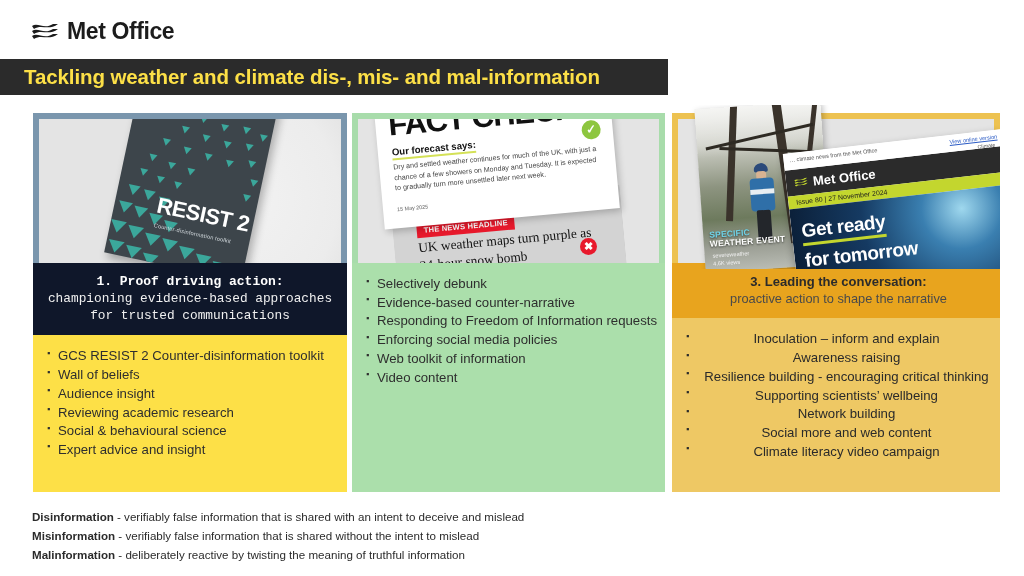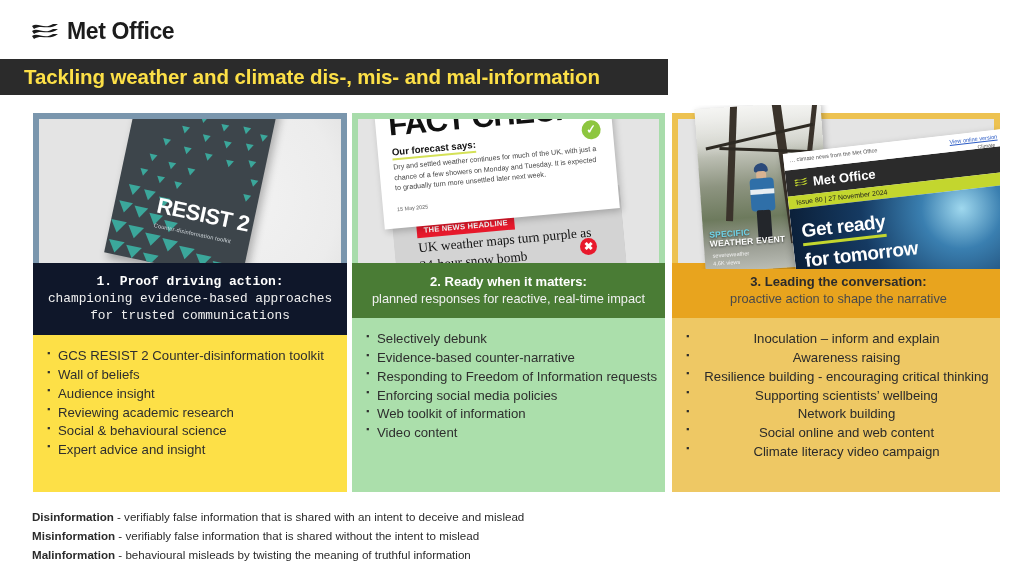--- a/index.html
+++ b/index.html
@@ -266,24 +266,20 @@
         <div class="fc-card">
 
           <div class="fc-title">FACT CHECK</div>
           <div class="fc-tick">✓</div>
           <div class="fc-sub">Our forecast says:</div>
           <div class="fc-body">Dry and settled weather continues for much of the UK, with just a chance of a few showers on Monday and Tuesday. It is expected to gradually turn more unsettled later next week.</div>
           <div class="fc-date">15 May 2025</div>
         </div>
       </div>
     </div>
-    <div class="card-head">
-      <span class="ht">2. Ready when it matters:</span>
-      <span class="hs">planned responses for reactive, real-time impact</span>
-    </div>
     <div class="card-body">
       <ul>
         <li>Selectively debunk</li>
         <li>Evidence-based counter-narrative</li>
         <li>Responding to Freedom of Information requests</li>
         <li>Enforcing social media policies</li>
         <li>Web toolkit of information</li>
         <li>Video content</li>
       </ul>
     </div>
@@ -344,31 +340,31 @@
       <span class="ht">3. Leading the conversation:</span>
       <span class="hs">proactive action to shape the narrative</span>
     </div>
     <div class="card-body">
       <ul>
         <li>Inoculation – inform and explain</li>
         <li>Awareness raising</li>
         <li>Resilience building - encouraging critical thinking</li>
         <li>Supporting scientists’ wellbeing</li>
         <li>Network building</li>
-        <li>Social online and web content</li>
+        <li>Social more and web content</li>
         <li>Climate literacy video campaign</li>
       </ul>
     </div>
   </div>
 
   <div class="footer">
     <p>
       <b>Disinformation</b><span> - verifiably false information that is shared with an intent to deceive and mislead</span>
     </p>
     <p>
       <b>Misinformation</b><span> - verifiably false information that is shared without the intent to mislead</span>
     </p>
     <p>
-      <b>Malinformation</b><span> - behavioural misleads by twisting the meaning of truthful information</span>
+      <b>Malinformation</b><span> - deliberately reactive by twisting the meaning of truthful information</span>
     </p>
   </div>
 
 </div>
 
 </body></html>

